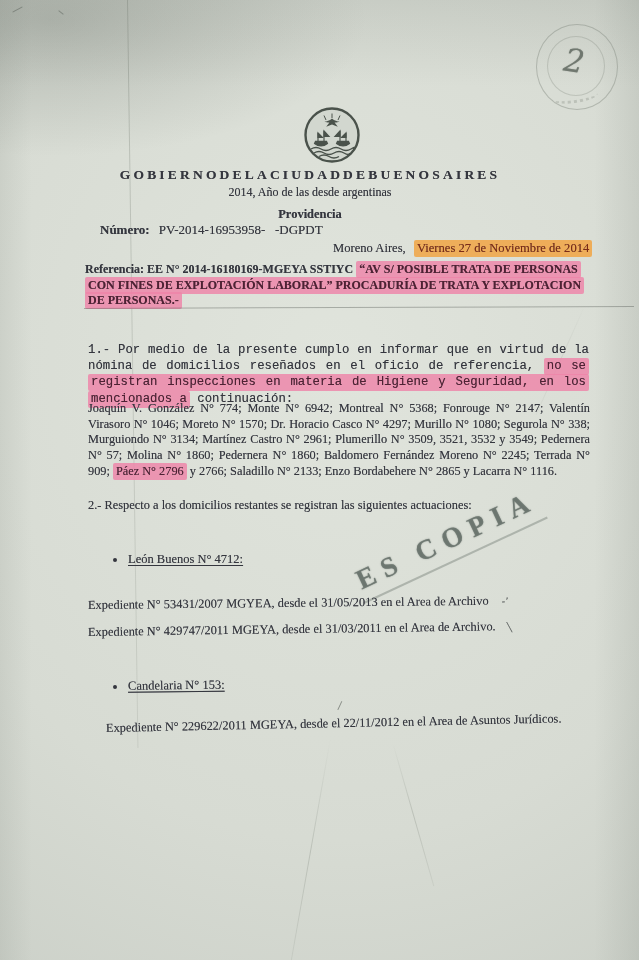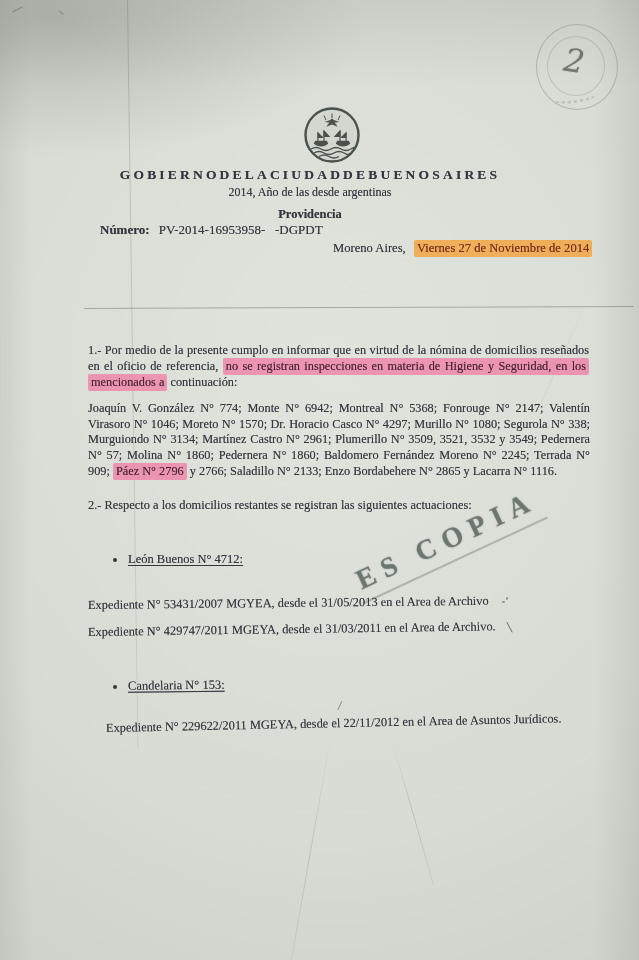--- a/index.html
+++ b/index.html
@@ -100,24 +100,27 @@
   <div class="tx" style="left:100px;top:222px;font-size:13px;">
     <span class="b">Número:</span>
     <span style="white-space:pre;margin-left:6px;">PV-2014-16953958-   -DGPDT</span>
   </div>
 
   <div class="tx" style="left:333px;top:241px;font-size:12.6px;">
     <span>Moreno Aires,</span>
     <mark class="orange" style="margin-left:5px;">Viernes 27 de Noviembre de 2014</mark>
   </div>
 
+  <div class="tx" style="left:85px;top:262px;width:504px;font-size:12px;line-height:15.6px;font-weight:600;">
+    <span class="b">Referencia:</span><span> EE N° 2014-16180169-MGEYA SSTIYC </span><mark class="pink">“AV S/ POSIBLE TRATA DE PERSONAS CON FINES DE EXPLOTACIÓN LABORAL” PROCADURÍA DE TRATA Y EXPLOTACION DE PERSONAS.-</mark>
+  </div>
 
   <div class="rule" style="left:84px;top:307px;width:550px;transform:rotate(-0.2deg);"></div>
 
-  <div class="tx just" style="left:88px;top:342px;width:501px;font-size:12.3px;line-height:16.2px;">
+  <div class="tx just" style="left:88px;top:342px;width:501px;font-size:12.3px;line-height:16.2px;font-family:Liberation Mono, monospace;">
     <span>1.- Por medio de la presente cumplo en informar que en virtud de la nómina de domicilios reseñados en el oficio de referencia, </span><mark class="pink">no se registran inspecciones en materia de Higiene y Seguridad, en los mencionados a</mark><span> continuación:</span>
   </div>
 
   <div class="tx just" style="left:88px;top:401px;width:502px;font-size:12.3px;line-height:15.7px;">
     <span>Joaquín V. González N° 774; Monte N° 6942; Montreal N° 5368; Fonrouge N° 2147; Valentín Virasoro N° 1046; Moreto N° 1570; Dr. Horacio Casco N° 4297; Murillo N° 1080; Segurola N° 338; Murguiondo N° 3134; Martínez Castro N° 2961; Plumerillo N° 3509, 3521, 3532 y 3549; Pedernera N° 57; Molina N° 1860; Pedernera N° 1860; Baldomero Fernández Moreno N° 2245; Terrada N° 909; </span><mark class="pink">Páez N° 2796</mark><span> y 2766; Saladillo N° 2133; Enzo Bordabehere N° 2865 y Lacarra N° 1116.</span>
   </div>
 
   <div class="tx" style="left:88px;top:498px;width:512px;font-size:12.4px;">2.- Respecto a los domicilios restantes se registran las siguientes actuaciones:</div>
 
   <div class="tx" style="left:113px;top:552px;font-size:12.5px;">

